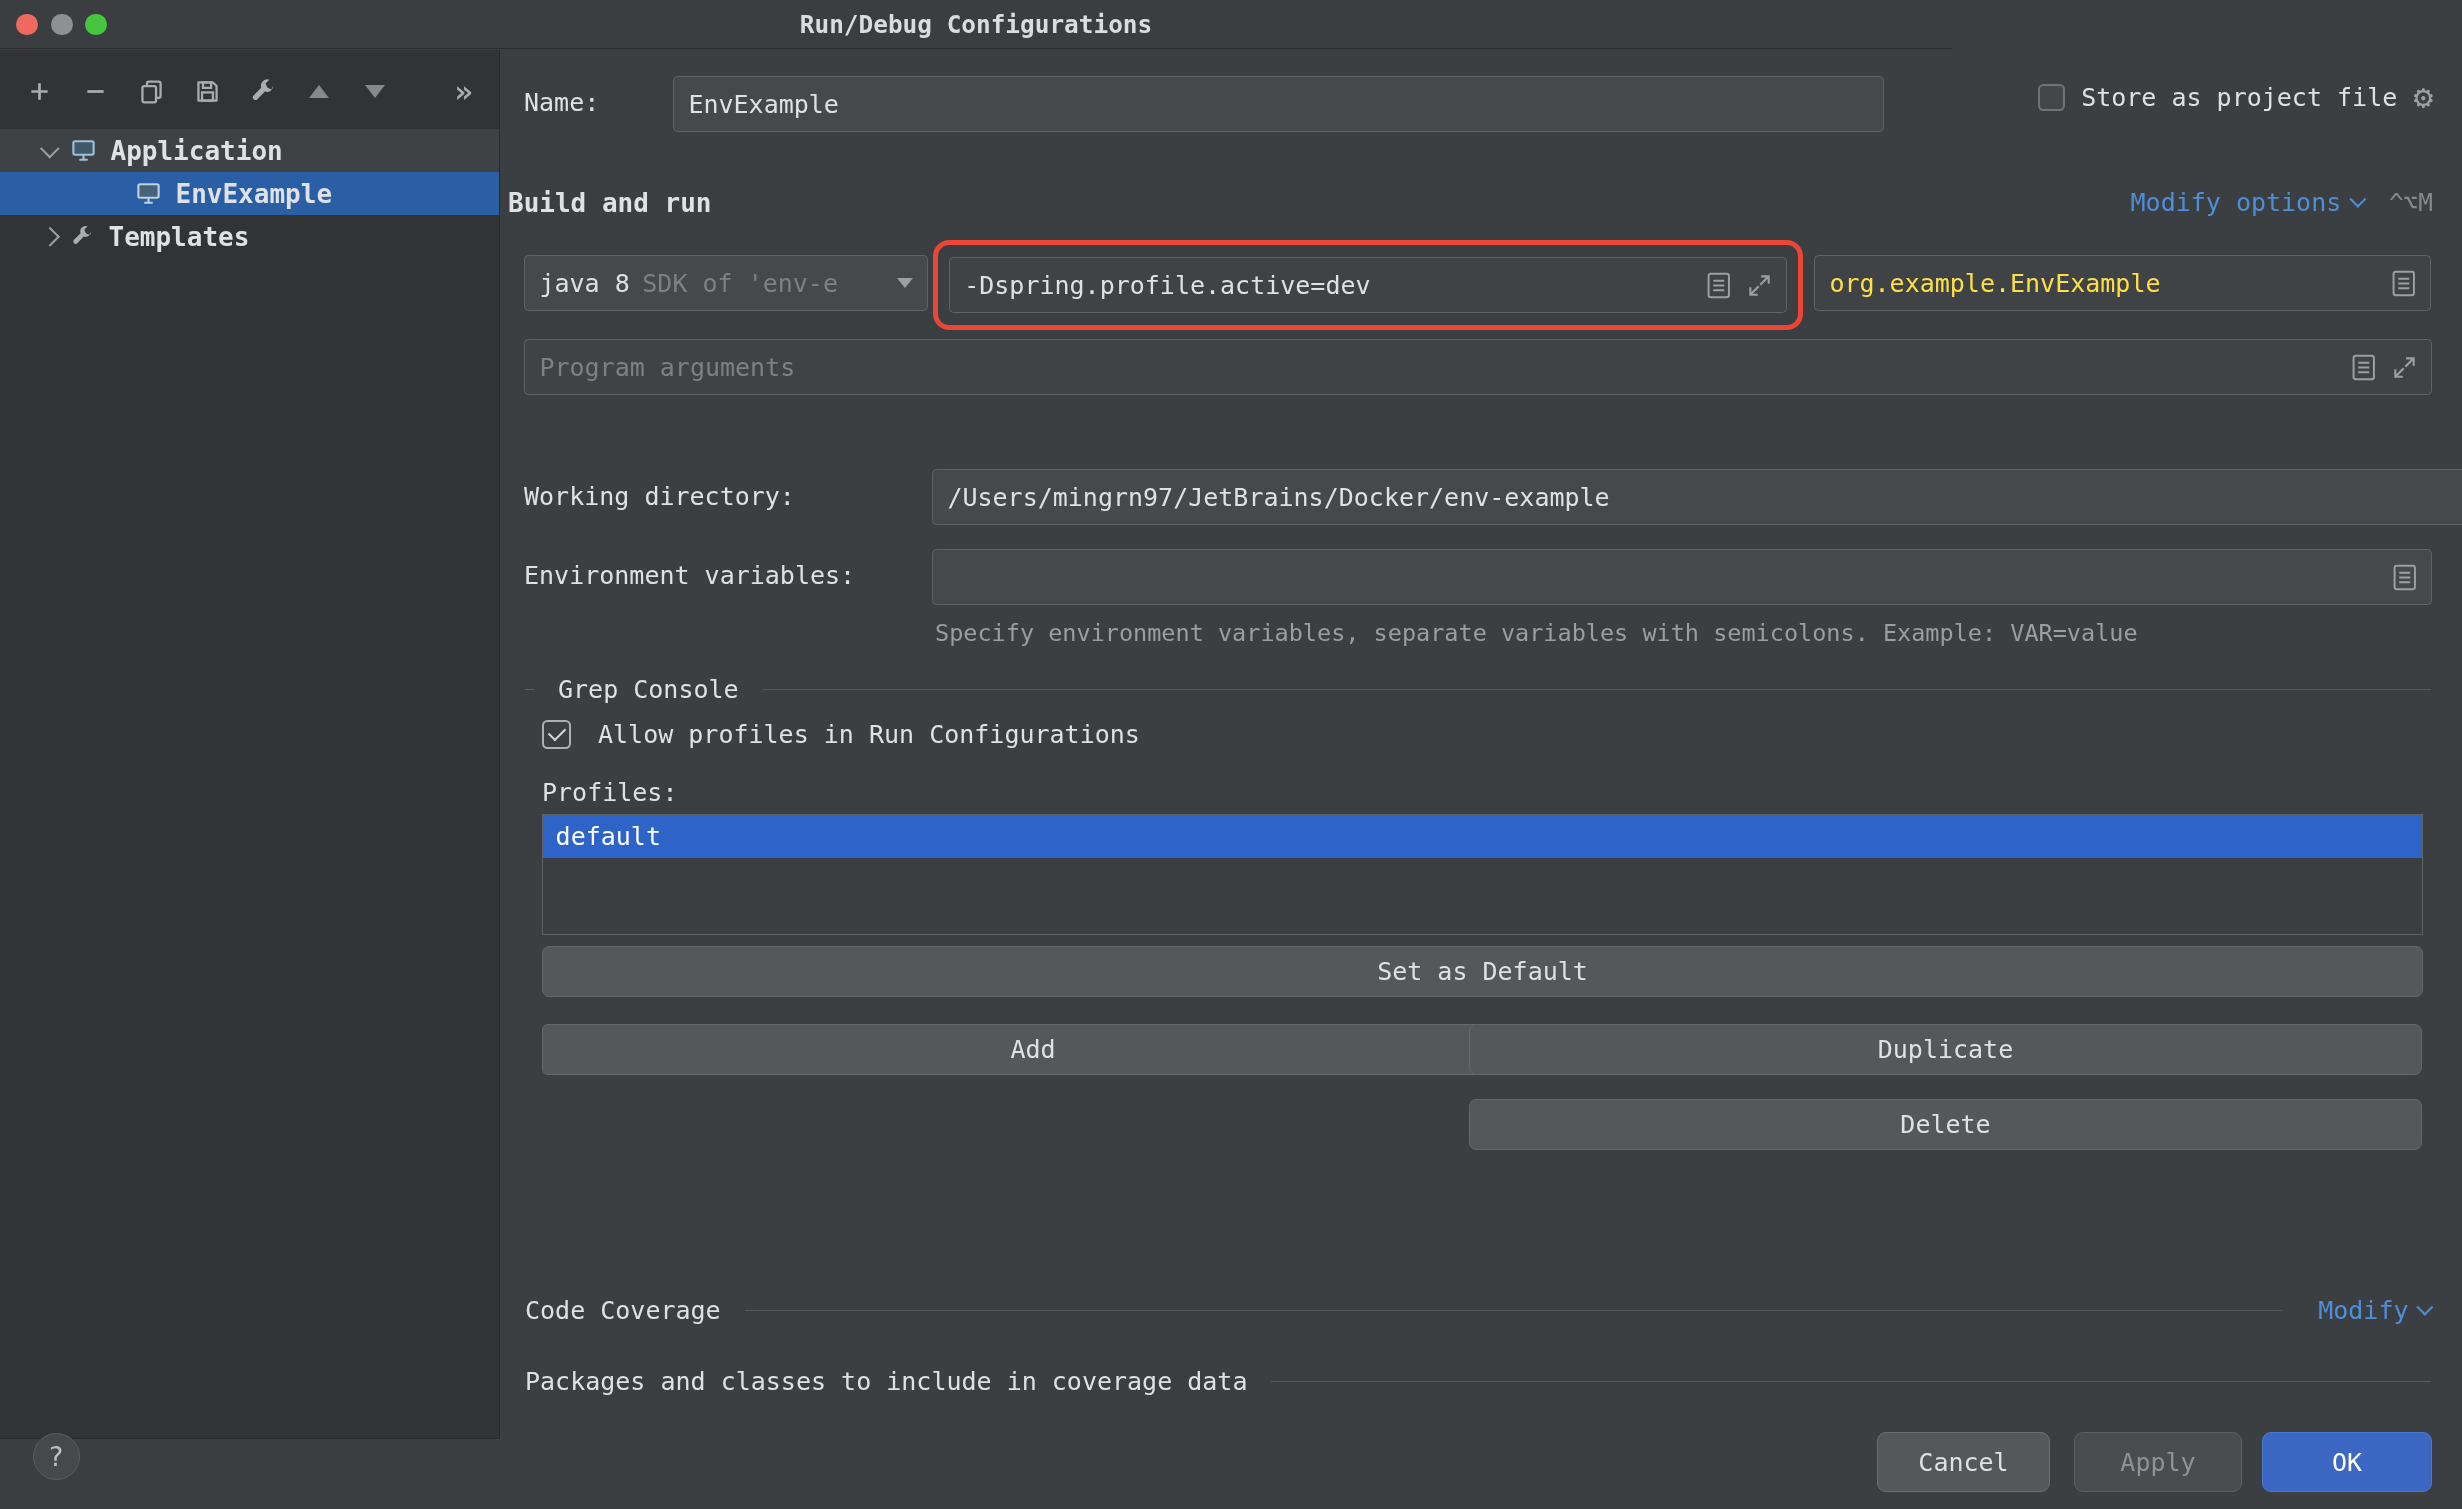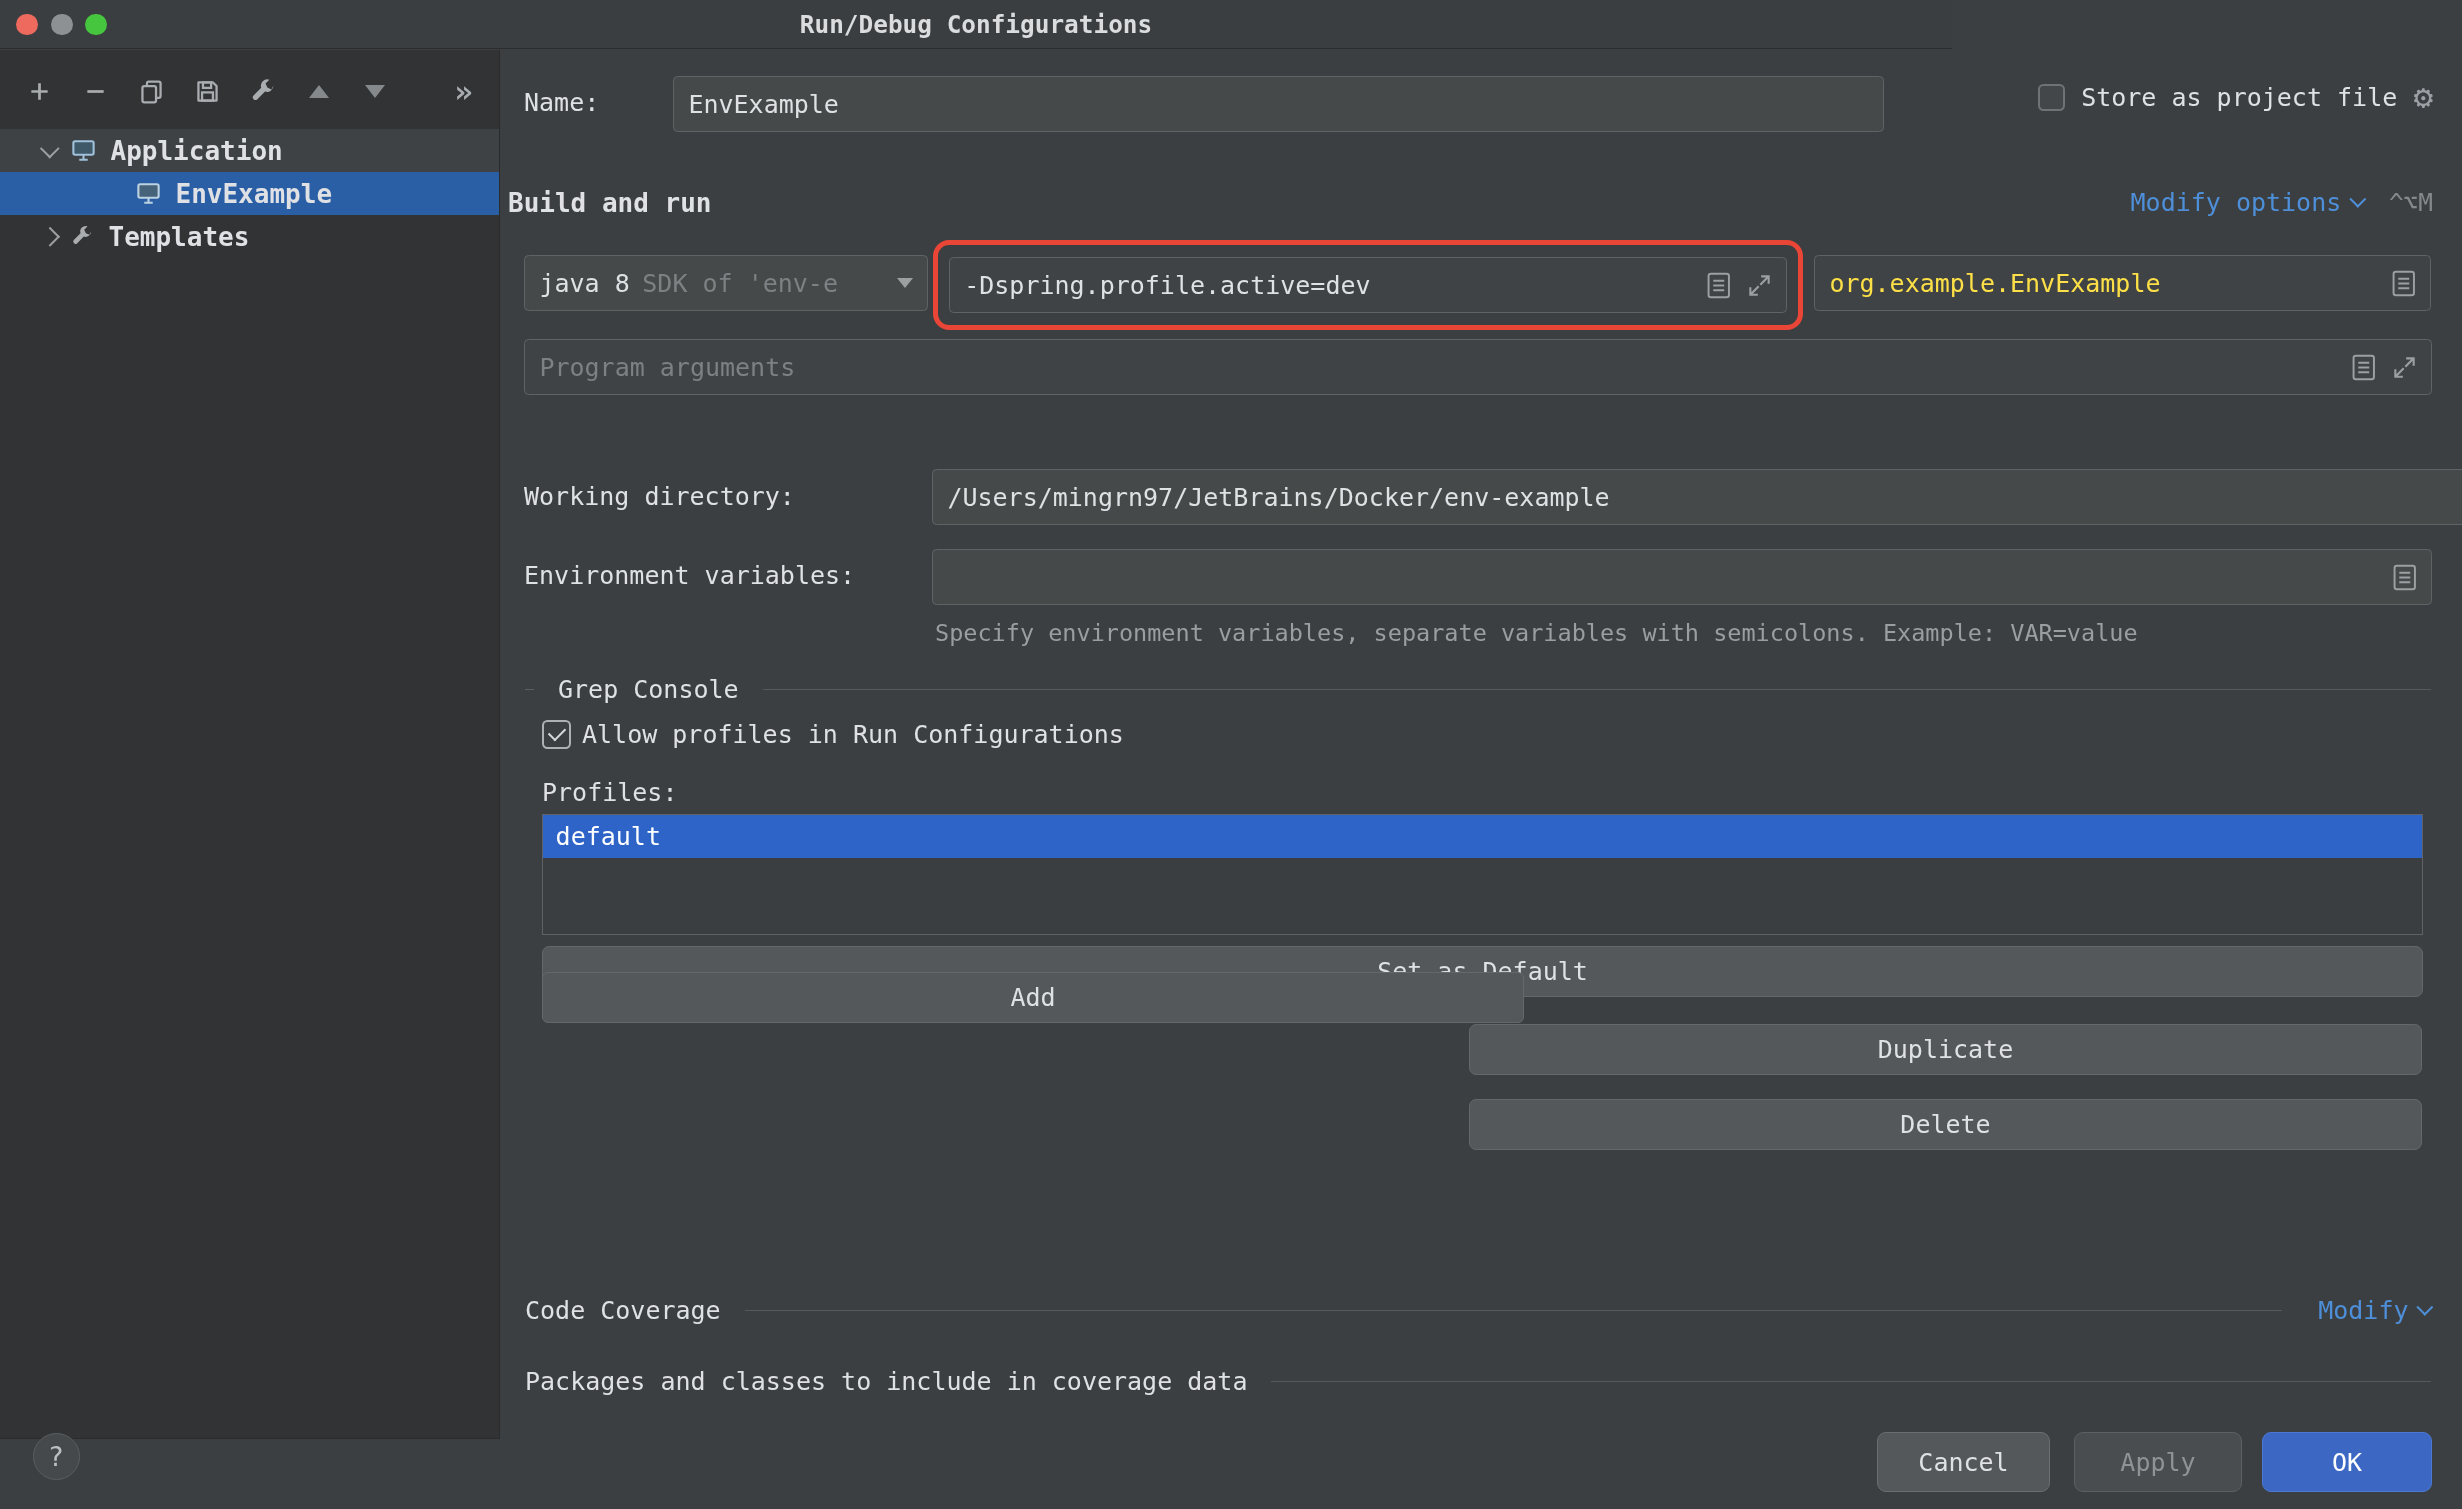--- a/index.html
+++ b/index.html
@@ -95,36 +95,36 @@
   .workdir-field { left:932px; top:469px; width:1735px; }
   .envvars-field { left:932px; top:549px; width:1500px; }
   .hint { position:absolute; left:935px; top:619px; font-size:23.5px; color:#9a9ea1; }
 
   .section-header { position:absolute; display:flex; align-items:center; gap:24px; left:525px; right:31px; }
   .section-header::before { content:""; width:9px; height:1.8px; background:#5b5f62; flex:0 0 auto; }
   .section-header .htitle { font-size:25px; color:#dfe1e5; white-space:nowrap; }
   .rule { flex:1; height:1.8px; background:#55595c; }
 
   .grep-header { top:675px; }
-  .allow-row { position:absolute; left:542px; top:720px; display:flex; align-items:center; gap:11px; }
+  .allow-row { position:absolute; left:542px; top:720px; display:flex; align-items:center; gap:27px; }
   .profiles-lbl { left:542px; top:778px; }
   .listbox {
     position:absolute; left:542px; top:814px; width:1881px; height:121px;
     background:#3b3e40; border:1.8px solid #5f6365;
   }
   .list-item { height:43px; display:flex; align-items:center; padding-left:12.6px; font-size:25px; }
   .list-item.selected { background:#2e64c8; color:#ffffff; }
 
   .btn {
     position:absolute; height:51px; background:#54585a; border:1.8px solid #64686b;
     border-radius:7.2px; color:#dfe1e5; font-size:25px;
     display:flex; align-items:center; justify-content:center; cursor:default;
   }
   .btn-setdefault { left:542px; top:946px; width:1881px; }
-  .btn-add       { left:542px;  top:972px; width:982px;border-radius:6px; }
+  .btn-add       { left:542px;  top:1024px; width:982px;border-radius:6px; }
   .btn-duplicate { left:1469px; top:1024px; width:953px; }
   .btn-rename    { left:542px;  top:1099px; width:897px; }
   .btn-delete    { left:1469px; top:1099px; width:953px; }
 
   .coverage-header { top:1296px; }
   .coverage-header::before { display:none; }
   .packages-header { top:1367px; }
   .packages-header::before { display:none; }
   .mod-link { display:flex; align-items:center; gap:10.8px; margin-left:12.6px; }
 

